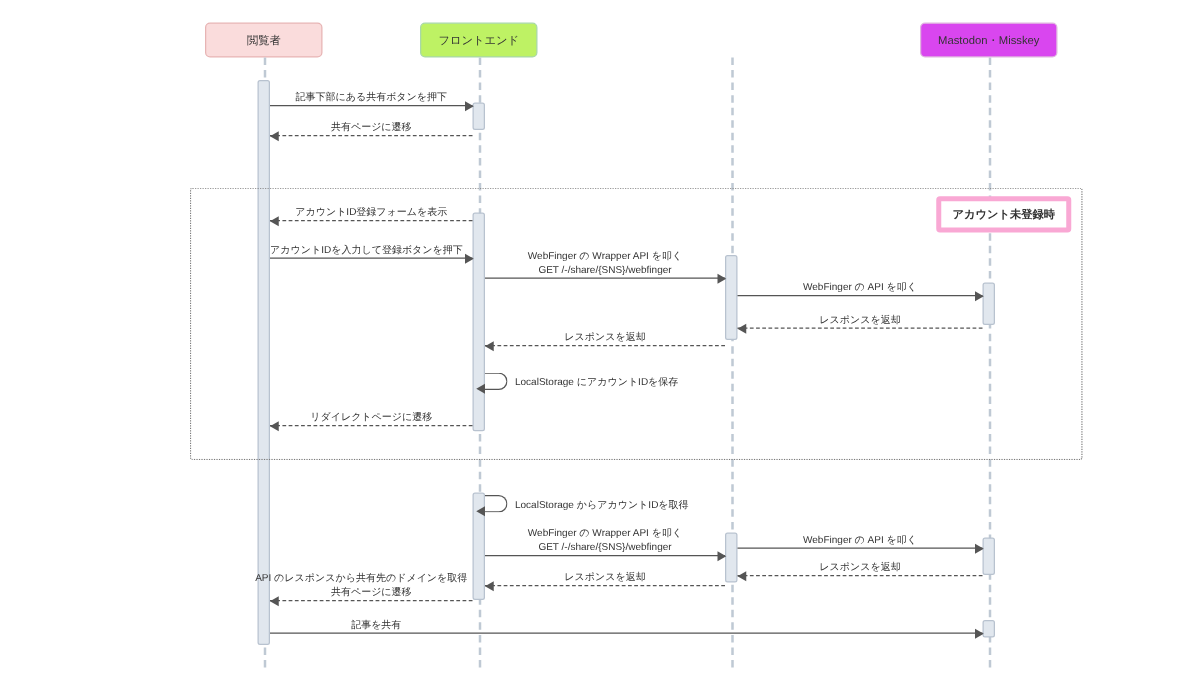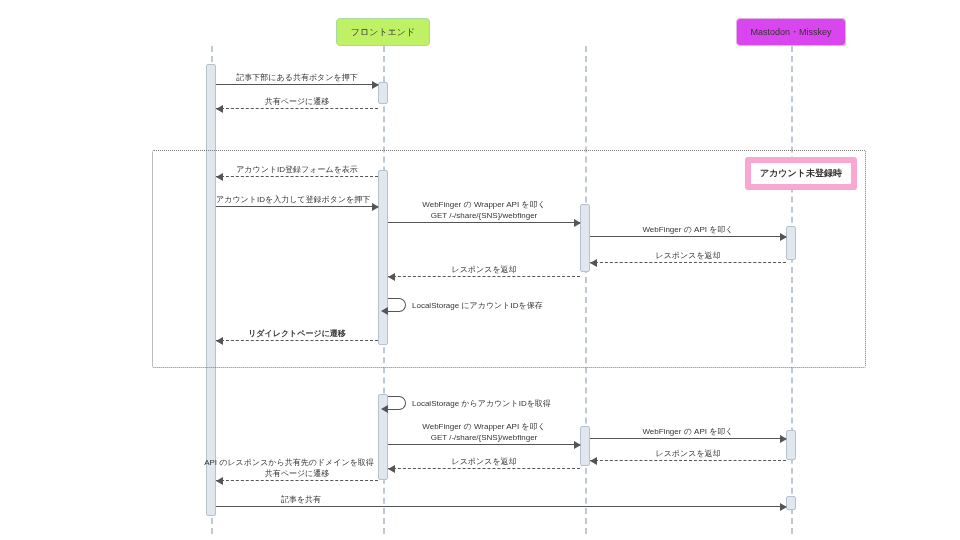--- a/index.html
+++ b/index.html
@@ -99,21 +99,21 @@
   
   .frame {
     position: absolute;
     border: 1px dotted #7a7a7a;
     border-radius: 2px;
   }
   .frame-title {
     position: absolute;
     top: 6px; right: 8px;
     background: #fff;
-    border: 6px solid #f9a8d4;
+    border: 4px solid #f9a8d4;
     border-radius: 3px;
     padding: 4px 9px;
     font-size: 9px;
     font-weight: 600;
   }
 
   
   .loop {
     position: absolute;
     width: 18px; height: 14px;
@@ -130,20 +130,23 @@
     border-top: 4px solid transparent;
     border-bottom: 4px solid transparent;
     border-right: 7px solid #555;
   }
 </style>
 </head>
 <body>
 
 <div class="canvas">
 
+  <div class="actor a1">
+      <span>閲覧者</span>
+    </div>
   <div class="actor a2">
       <span>フロントエンド</span>
     </div>
   <div class="actor a4">
       <span>Mastodon・Misskey</span>
     </div>
 
   <div class="lifeline l1"></div>
   <div class="lifeline l2"></div>
   <div class="lifeline l3"></div>
@@ -185,21 +188,21 @@
   <div class="msg left dash" style="left:590px; top:262px; width:196px;"></div>
   <div class="label" style="left:590px; top:250px; width:196px;">レスポンスを返却</div>
 
   <div class="msg left dash" style="left:388px; top:276px; width:192px;"></div>
   <div class="label" style="left:388px; top:264px; width:192px;">レスポンスを返却</div>
 
   <div class="loop" style="left:388px; top:298px;"></div>
   <div class="label" style="left:412px; top:300px; text-align:left;">LocalStorage にアカウントIDを保存</div>
 
   <div class="msg left dash" style="left:216px; top:340px; width:162px;"></div>
-  <div class="label" style="left:216px; top:328px; width:162px;font-weight:bold;">リダイレクトページに遷移</div>
+  <div class="label" style="left:216px; top:328px; width:162px;">リダイレクトページに遷移</div>
 
   <div class="loop" style="left:388px; top:396px;"></div>
   <div class="label" style="left:412px; top:398px; text-align:left;">LocalStorage からアカウントIDを取得</div>
 
   <div class="msg right" style="left:388px; top:444px; width:192px;"></div>
   <div class="label" style="left:388px; top:421px; width:192px;">WebFinger の Wrapper API を叩く</div>
   <div class="label" style="left:388px; top:432px; width:192px;">GET /-/share/{SNS}/webfinger</div>
 
   <div class="msg right" style="left:590px; top:438px; width:196px;"></div>
   <div class="label" style="left:590px; top:426px; width:196px;">WebFinger の API を叩く</div>

